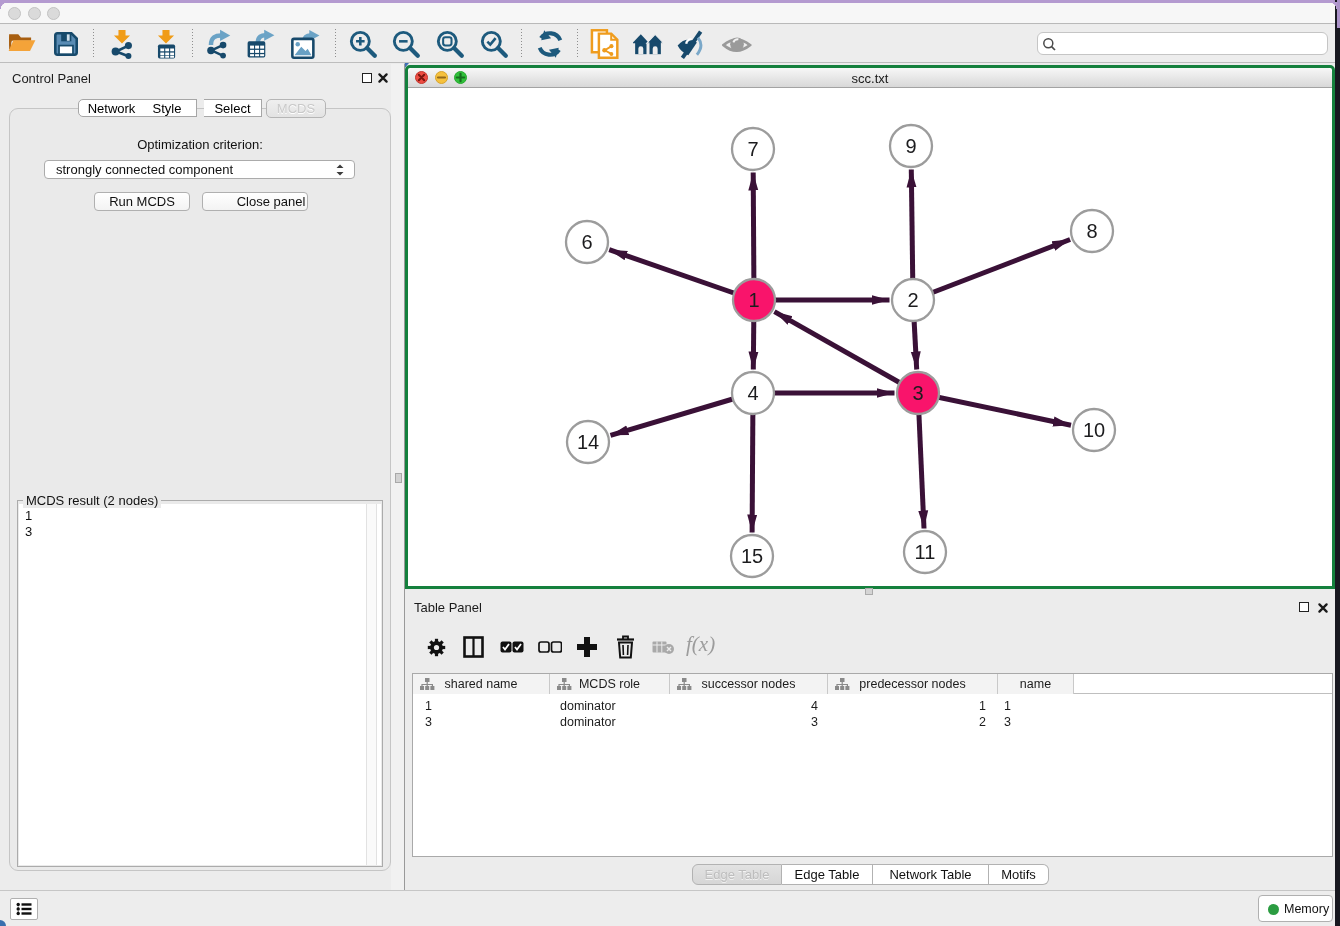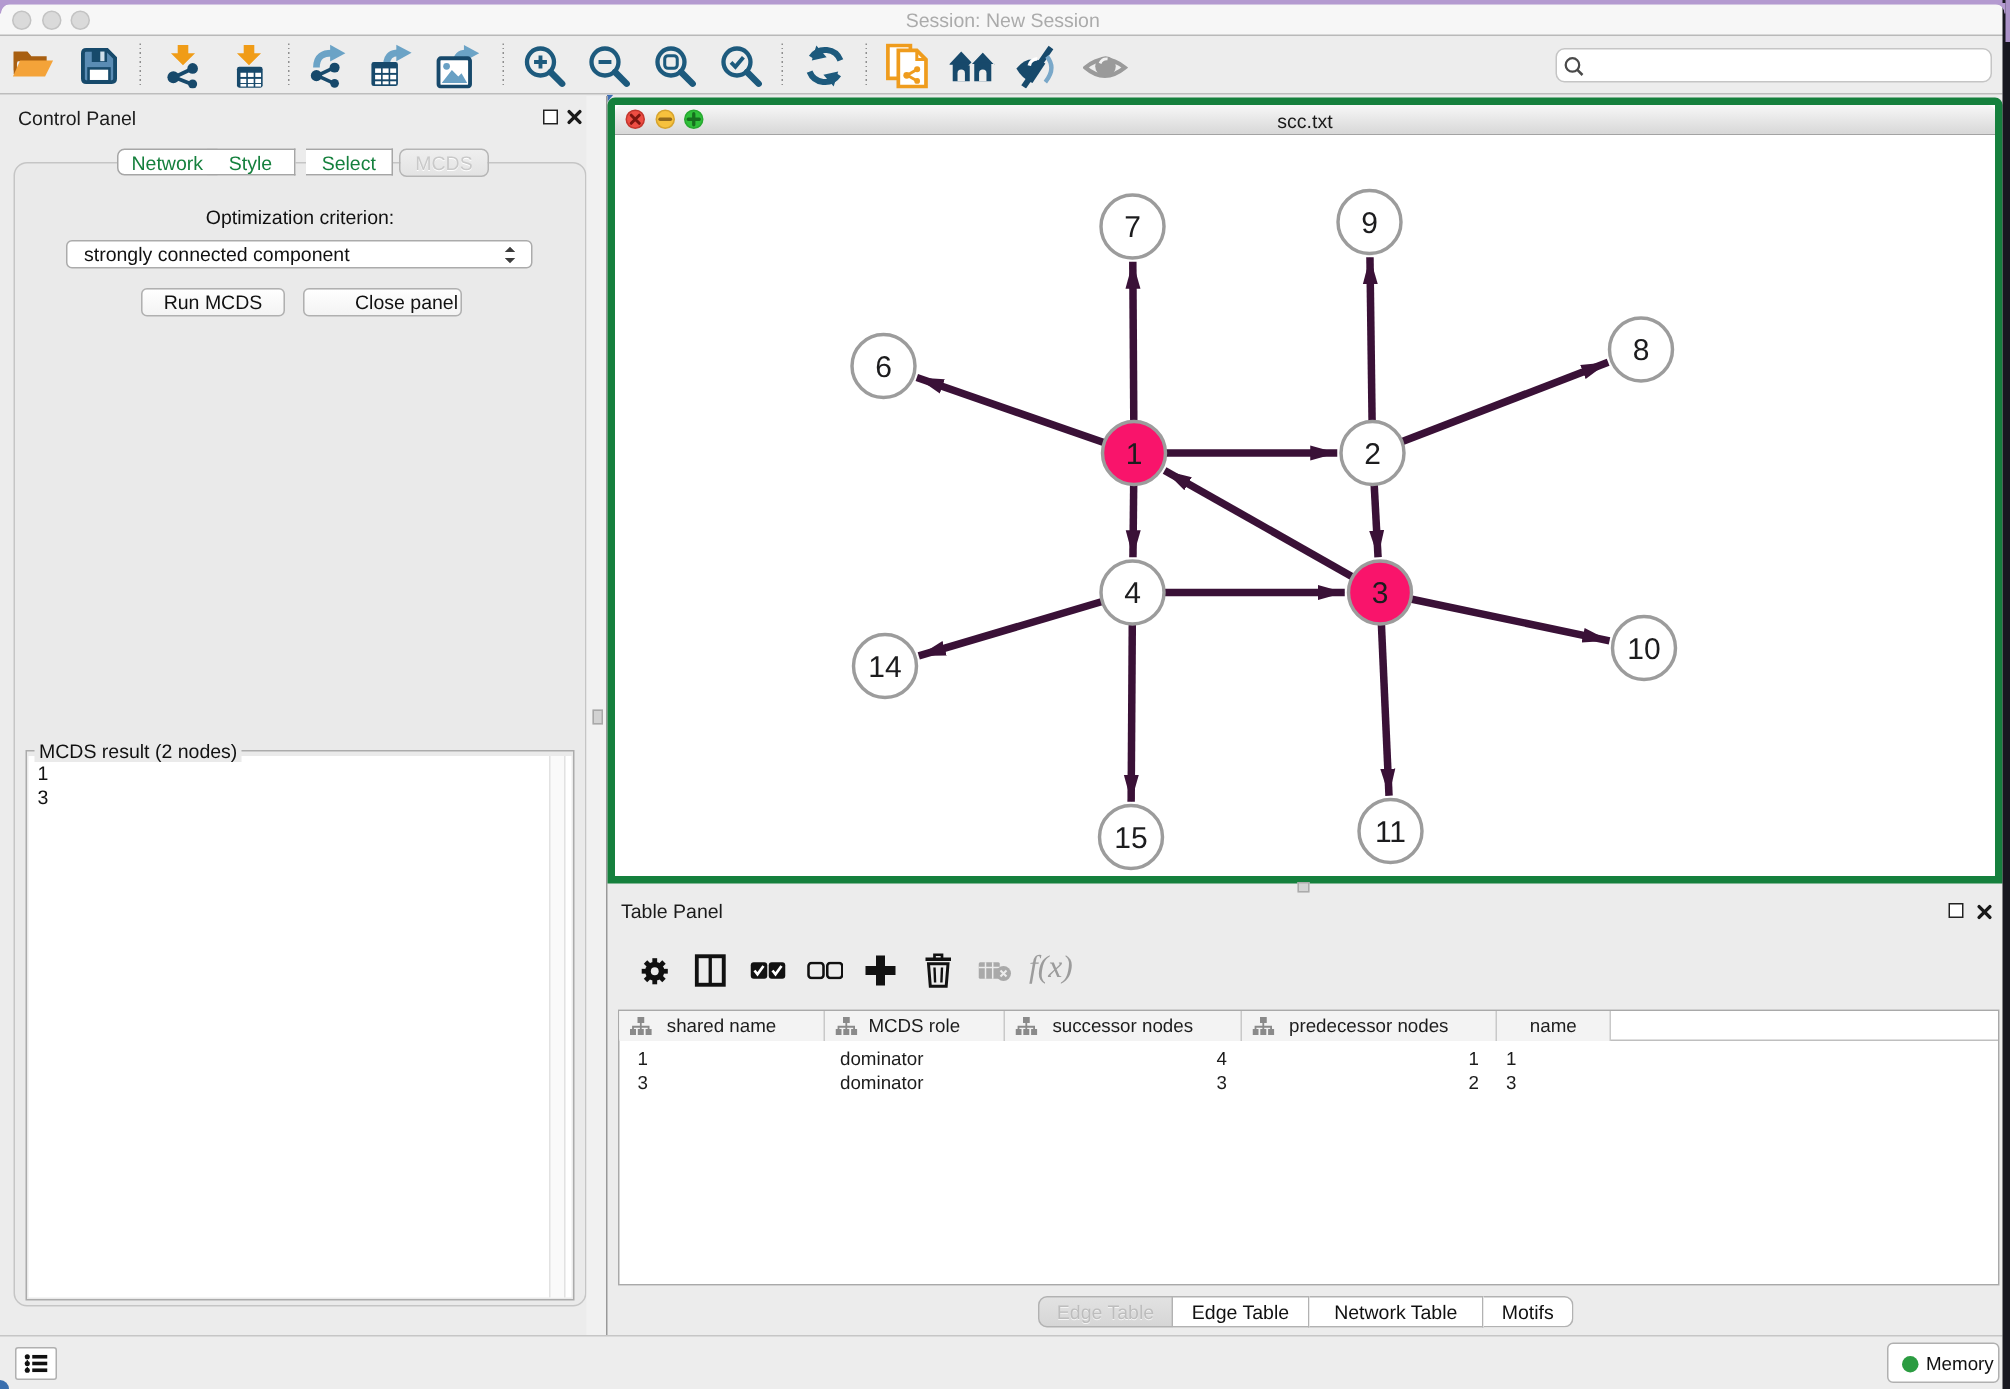--- a/index.html
+++ b/index.html
@@ -18,35 +18,35 @@
 .light { position:absolute; width:13px; height:13px; border-radius:50%; background:#dadada; border:1px solid #c3c3c3; top:3.5px; }
 #win-title { position:absolute; top:2.5px; left:0; width:100%; text-align:center; font-size:13px; color:#ababab; }
 
 #toolbar { left:0; top:25px; width:1335px; height:38px; background:#ededed; border-bottom:1px solid #bdbdbd; }
 .tsep { position:absolute; top:4px; width:1px; height:28px; background-image:repeating-linear-gradient(to bottom,#8f8f8f 0 1px,rgba(0,0,0,0) 1px 3px); }
 .tbi { position:absolute; top:4px; }
 #searchbox { position:absolute; left:1037px; top:7px; width:291px; height:23px; background:#fff; border:1px solid #c5c5c5; border-radius:6px; }
 
 #cp-title { left:12px; top:71px; font-size:13px; color:#1b1b1b; }
 .float-ico { width:10px; height:10px; border:1.3px solid #222; background:#fff; }
-.tab { position:absolute; top:99px; height:18px; background:#fff; border:1px solid #a6a6a6; font-size:13px; color:#15803d; text-align:center; line-height:17px; }
+.tab { position:absolute; top:99px; height:18px; background:#fff; border:1px solid #a6a6a6; font-size:13px; color:#000000; text-align:center; line-height:17px; }
 #tab-mcds { left:266px; top:99px; width:60px; height:19px; background:linear-gradient(#efefef,#e3e3e3); border:1px solid #b5b5b5; border-radius:5px; font-size:13px; color:#c9c9c9; text-shadow:0 1px 0 #fff; text-align:center; line-height:17px; }
 #cp-box { left:9px; top:108px; width:382px; height:763px; border:1.5px solid #c5c5c5; border-radius:9px; background:#eaeaea; }
 #opt-label { left:0px; top:137px; width:400px; text-align:center; font-size:13px; color:#111; }
 #dropdown { left:44px; top:160px; width:311px; height:19px; background:#fff; border:1px solid #ababab; border-radius:4px; font-size:13px; color:#111; line-height:17px; padding-left:11px; }
 .btn { position:absolute; height:19px; background:linear-gradient(#ffffff,#f3f3f3); border:1px solid #b0b0b0; border-radius:4px; font-size:13px; color:#111; text-align:center; line-height:17px; }
 #fieldset { left:17px; top:500px; width:366px; height:367px; border:1px solid #ababab; }
 #fieldset-legend { position:absolute; left:5px; top:-8px; background:#eaeaea; padding:0 3px; font-size:13px; color:#111; }
 #fs-white { position:absolute; left:1px; top:3px; width:362px; height:361px; background:#fff; }
 #fs-scroll { position:absolute; right:4px; top:0px; width:11px; height:361px; background:#fafafa; border-left:1px solid #e2e2e2; border-right:1px solid #e2e2e2; }
 
 #vsplit { left:391px; top:64px; width:14px; height:826px; background:#f1f1f1; border-right:1px solid #999; }
 #vsplit-handle { left:395px; top:473px; width:7px; height:10px; background:#d2d2d2; border:1px solid #a8a8a8; }
 
-#netwin { left:405px; top:65px; width:930px; height:524px; background:#fff; border:5px solid #15803d; border-radius:5px 5px 0 0; }
+#netwin { left:405px; top:65px; width:930px; height:524px; background:#fff; border:3px solid #15803d; border-radius:5px 5px 0 0; }
 #nw-titlebar { position:absolute; left:0; top:0; width:100%; height:20px; background:linear-gradient(#f7f7f7,#d8d8d8); border-bottom:1px solid #a3a3a3; border-radius:5px 5px 0 0; }
 .nwlight { position:absolute; top:3px; width:13px; height:13px; border-radius:50%; }
 .nwlight svg { position:absolute; left:0; top:0; }
 #nw-title { position:absolute; top:3px; left:0; width:100%; text-align:center; font-size:13px; color:#191919; }
 
 #hsplit-handle { left:865px; top:588px; width:8px; height:7px; background:#d4d4d4; border:1px solid #ababab; }
 
 #tp-title { left:414px; top:600px; font-size:13px; color:#1b1b1b; }
 #table { left:412px; top:673px; width:921px; height:184px; background:#fff; border:1px solid #a9a9a9; }
 #thead { position:absolute; left:0; top:0; width:919px; height:20px; background:#fff; border-bottom:1px solid #bfbfbf; }
@@ -61,21 +61,20 @@
 #listbtn { left:10px; top:898px; width:28px; height:22px; background:#fff; border:1px solid #b0b0b0; border-radius:2px; }
 </style>
 </head>
 <body>
 <div id="screen">
 
   <div class="abs" id="titlebar">
     <div class="light" style="left:8px;"></div>
     <div class="light" style="left:27.5px;"></div>
     <div class="light" style="left:47px;"></div>
-    <div id="win-title">Session: New Session</div>
   </div>
 
   <div class="abs" id="toolbar">
     <div class="tsep" style="left:93px;"></div>
     <div class="tsep" style="left:192px;"></div>
     <div class="tsep" style="left:335px;"></div>
     <div class="tsep" style="left:521px;"></div>
     <div class="tsep" style="left:577px;"></div>
     <svg class="tbi" style="left:7px;" width="30" height="30" viewBox="0 0 28 28">
         <path d="M2 5 L10.5 5 L13 8 L22.5 8 L22.5 11 L4.5 11 L2 17 Z" fill="#a85f11"></path>

